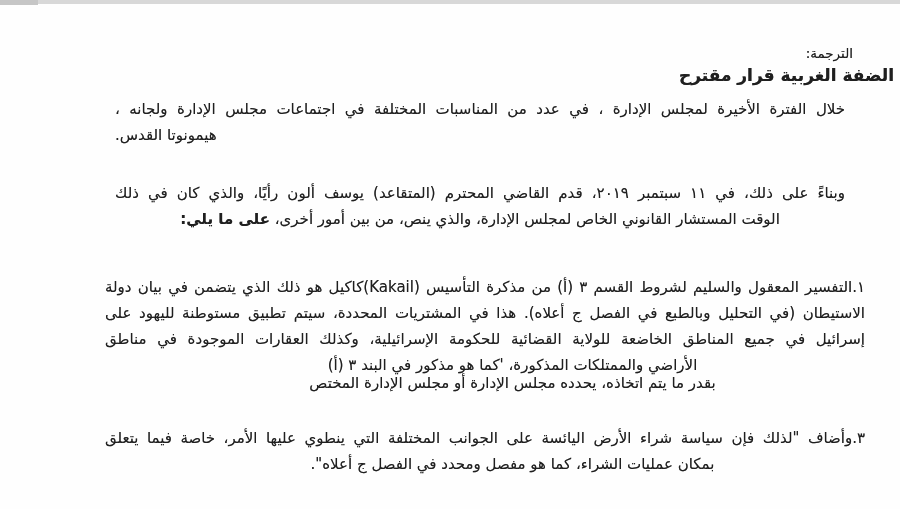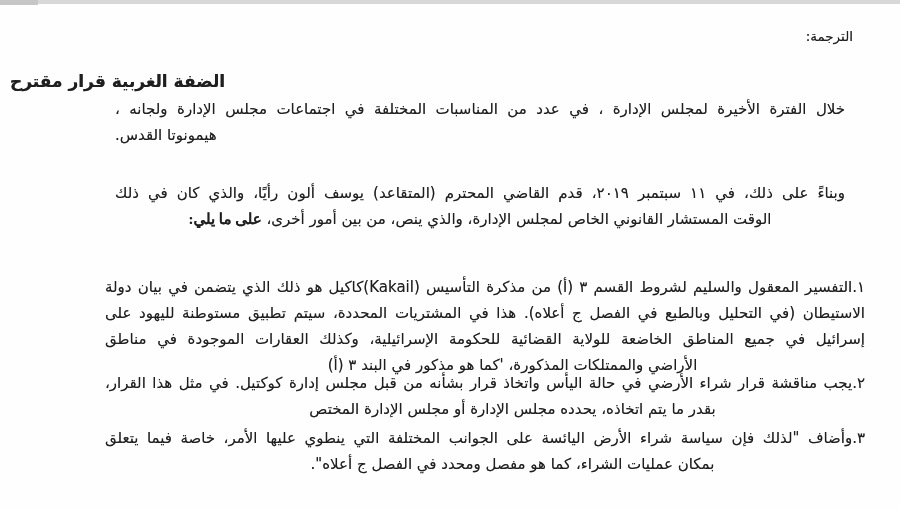--- a/index.html
+++ b/index.html
@@ -28,33 +28,33 @@
     background: #d8d8d8;
   }
   .topbar-left {
     position: absolute;
     top: 0; left: 0;
     width: 38px; height: 5px;
     background: #c6c6c6;
   }
   .trans-label {
     position: absolute;
-    top: 26px;
+    top: 43px;
     right: 47px;
     font-size: 13.5px;
     line-height: 20px;
     text-shadow: 0 0 0.5px rgba(30,30,30,0.55);
   }
   .title {
     position: absolute;
     top: 57px;
     left: 0;
     width: 890px;
-    margin: 10px;
-    text-align: left;
+    margin: 4px;
+    text-align: right;
     font-size: 17px;
     font-weight: bold;
     line-height: 28px;
     text-shadow: 0 0 0.6px rgba(20,20,20,0.7);
   }
   .block {
     position: absolute;
     left: 105px;
     width: 760px;
     font-size: 15px;
@@ -75,21 +75,21 @@
     overflow: hidden;
   }
   
   .j {
     text-align: justify;
     text-align-last: justify;
   }
   .c { text-align: center; }
   .r { text-align: left; }
   .item .c { padding-left: 55px; }
-  .b { font-weight: bold; font-family: Liberation Serif, serif; }
+  .b { font-weight: bold; }
 </style>
 </head>
 <body>
 
 <div class="page">
 
   <div class="topbar">
     <span class="topbar-left"></span>
   </div>
 
@@ -108,21 +108,20 @@
   </div>
 
   <div class="block item i1">
     <div class="line j">١.التفسير المعقول والسليم لشروط القسم ٣ (أ) من مذكرة التأسيس (Kakail)كاكيل هو ذلك الذي يتضمن في بيان دولة</div>
     <div class="line j">الاستيطان (في التحليل وبالطبع في الفصل ج أعلاه). هذا في المشتريات المحددة، سيتم تطبيق مستوطنة لليهود على</div>
     <div class="line j">إسرائيل في جميع المناطق الخاضعة للولاية القضائية للحكومة الإسرائيلية، وكذلك العقارات الموجودة في مناطق</div>
     <div class="line c">الأراضي والممتلكات المذكورة، 'كما هو مذكور في البند ٣ (أ)</div>
   </div>
 
   <div class="block item i2">
-    <div class="line j">٢.يجب مناقشة قرار شراء الأرضي في حالة اليأس واتخاذ قرار بشأنه من قبل مجلس إدارة كوكتيل. في مثل هذا القرار،</div>
     <div class="line c">بقدر ما يتم اتخاذه، يحدده مجلس الإدارة أو مجلس الإدارة المختص</div>
   </div>
 
   <div class="block item i3">
     <div class="line j">٣.وأضاف "لذلك فإن سياسة شراء الأرض اليائسة على الجوانب المختلفة التي ينطوي عليها الأمر، خاصة فيما يتعلق</div>
     <div class="line c">بمكان عمليات الشراء، كما هو مفصل ومحدد في الفصل ج أعلاه".</div>
   </div>
 
 </div>
 

